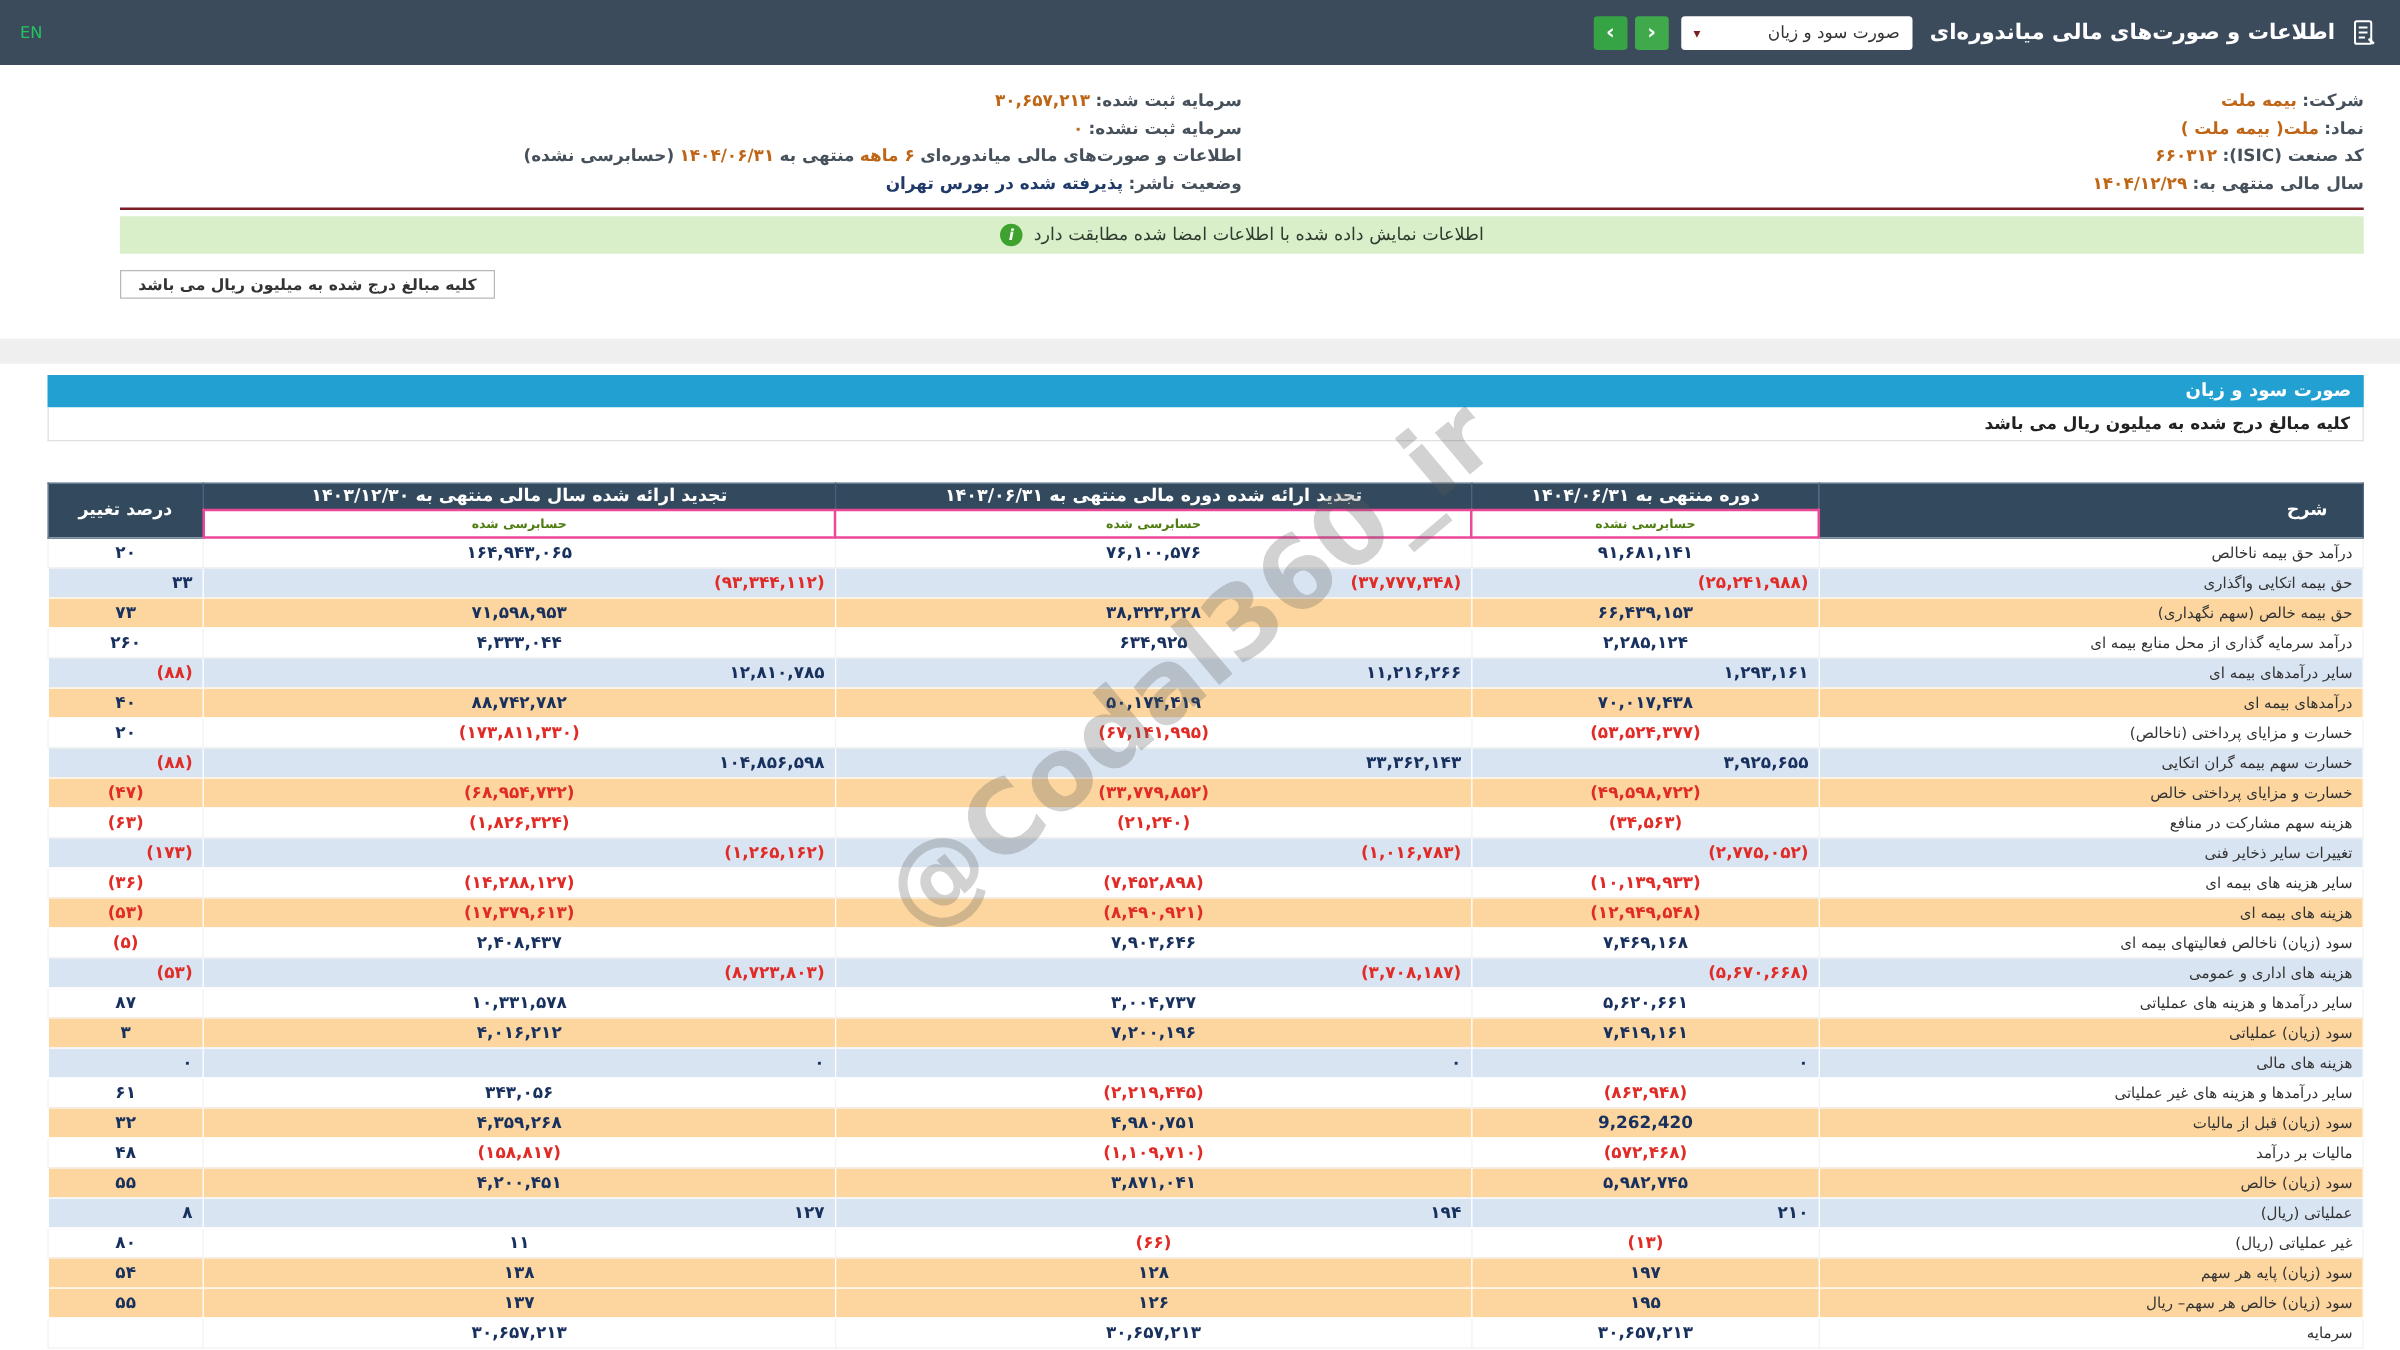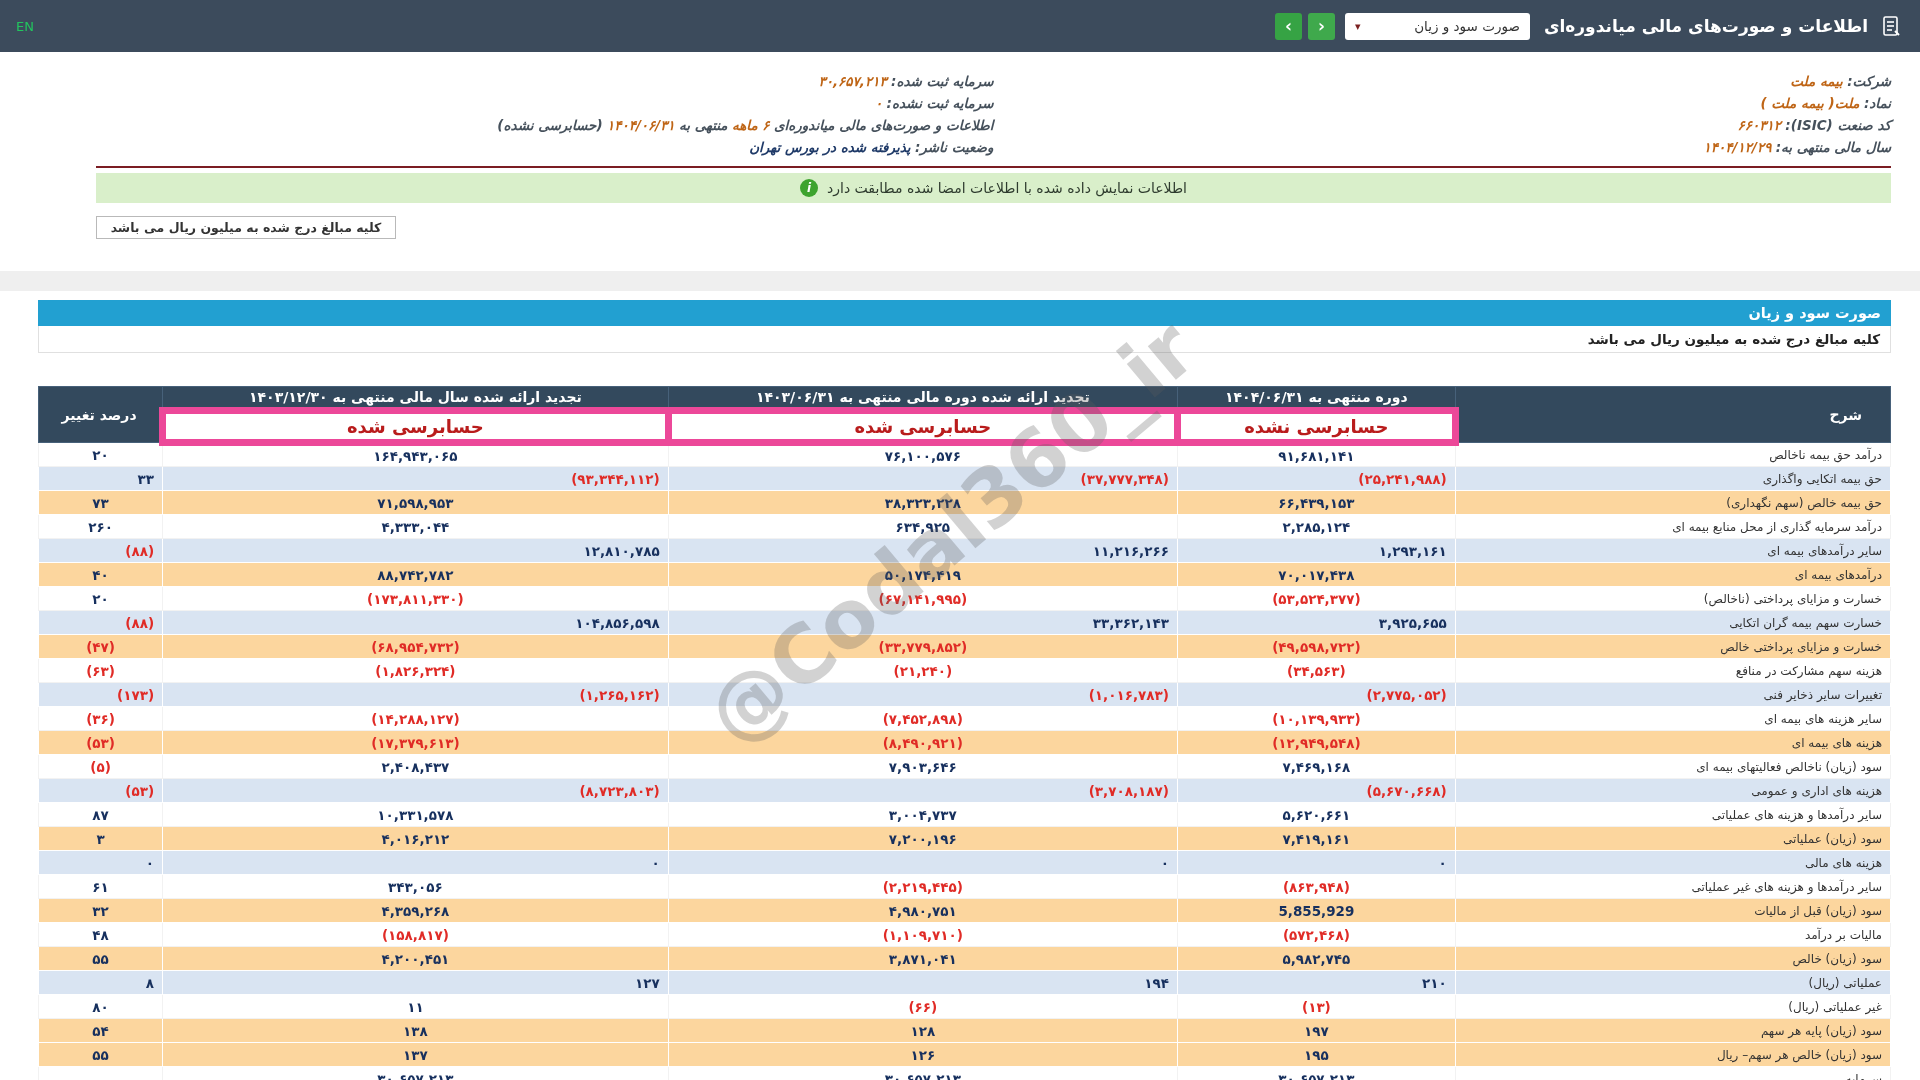--- a/index.html
+++ b/index.html
@@ -26,21 +26,21 @@
     display:flex;align-items:center;justify-content:center;font-size:17px;font-weight:bold;
     margin-left:6px;cursor:pointer;line-height:1;}
   .nav-btn2{background:#36a344;}
   .flex-spacer{flex:1;}
   .lang-link{color:#22c55e;font-size:13px;text-decoration:none;cursor:pointer;}
 
   
   .info-panel{display:flex;margin:18px 29px 0 96px;border-bottom:2px solid var(--maroon-line);
     padding-bottom:8px;}
   .info-col{width:50%;}
-  .info-row{font-size:13.5px;line-height:22px;text-align:right;white-space:nowrap;font-style:italic;}
+  .info-row{font-size:13.5px;line-height:22px;text-align:right;white-space:nowrap;}
   .lbl{font-weight:bold;color:#46515c;}
   .val-orange{color:var(--value-orange);font-weight:bold;}
   .val-dark{color:#1f3a68;font-weight:bold;}
 
   .signed-banner{margin:5px 29px 0 96px;background:var(--banner-green-bg);height:30px;
     display:flex;align-items:center;justify-content:center;gap:9px;font-size:14px;color:#2e3b2e;}
   .info-icon{width:18px;height:18px;border-radius:50%;background:var(--banner-icon-green);
     color:#fff;display:flex;align-items:center;justify-content:center;
     font-size:12px;font-weight:bold;font-style:italic;flex:0 0 auto;}
 
@@ -58,21 +58,21 @@
     font-weight:bold;font-size:13.5px;height:27px;display:flex;align-items:center;
     padding:0 10px;color:#222;}
 
   
   .table-wrap{margin:33px 29px 0 38px;position:relative;}
   table{width:100%;border-collapse:collapse;table-layout:fixed;}
   thead th{background:var(--header-bg);color:#fff;font-size:14px;font-weight:bold;
     padding:2px 8px;border:1px solid #47617a;text-align:center;}
   th.th-desc{text-align:right;padding-right:28px;}
   tr.group-row th{height:21px;}
-  th.th-sub{background:#fff;color:#b91c1c;border:7px solid #ec4899;font-size:18px;height:22px;}
+  th.th-sub{background:#fff;color:#4d7c0f;border:2px solid #ec4899;font-size:10px;height:22px;}
   tbody td{height:24px;padding:0 8px;border:1px solid #fff;}
   tr.row-white td{background:#fff;border-color:#f2f2f2;margin-top:38px;}
   tr.row-blue td{background:var(--row-blue);text-align:right;}
   tr.row-orange td{background:var(--row-orange);}
   .cell-desc{text-align:right;color:#333;font-size:12px;}
   .cell-num,.cell-pct{text-align:center;direction:ltr;color:var(--num-pos);
     font-weight:bold;font-size:13.5px;}
   td.neg{color:var(--num-neg);}
 
   .watermark{position:absolute;top:100px;left:610px;transform:rotate(-40deg);
@@ -310,21 +310,21 @@
         </tr>
         <tr class="row-white">
           <td class="cell-desc">سایر درآمدها و هزینه های غیر عملیاتی</td>
           <td class="cell-num neg">(۸۶۳,۹۴۸)</td>
           <td class="cell-num neg">(۲,۲۱۹,۴۴۵)</td>
           <td class="cell-num">۳۴۳,۰۵۶</td>
           <td class="cell-pct">۶۱</td>
         </tr>
         <tr class="row-orange">
           <td class="cell-desc">سود (زیان) قبل از مالیات</td>
-          <td class="cell-num">5,855,929</td>
+          <td class="cell-num">9,262,420</td>
           <td class="cell-num">۴,۹۸۰,۷۵۱</td>
           <td class="cell-num">۴,۳۵۹,۲۶۸</td>
           <td class="cell-pct">۳۲</td>
         </tr>
         <tr class="row-white">
           <td class="cell-desc">مالیات بر درآمد</td>
           <td class="cell-num neg">(۵۷۲,۴۶۸)</td>
           <td class="cell-num neg">(۱,۱۰۹,۷۱۰)</td>
           <td class="cell-num neg">(۱۵۸,۸۱۷)</td>
           <td class="cell-pct">۴۸</td>

